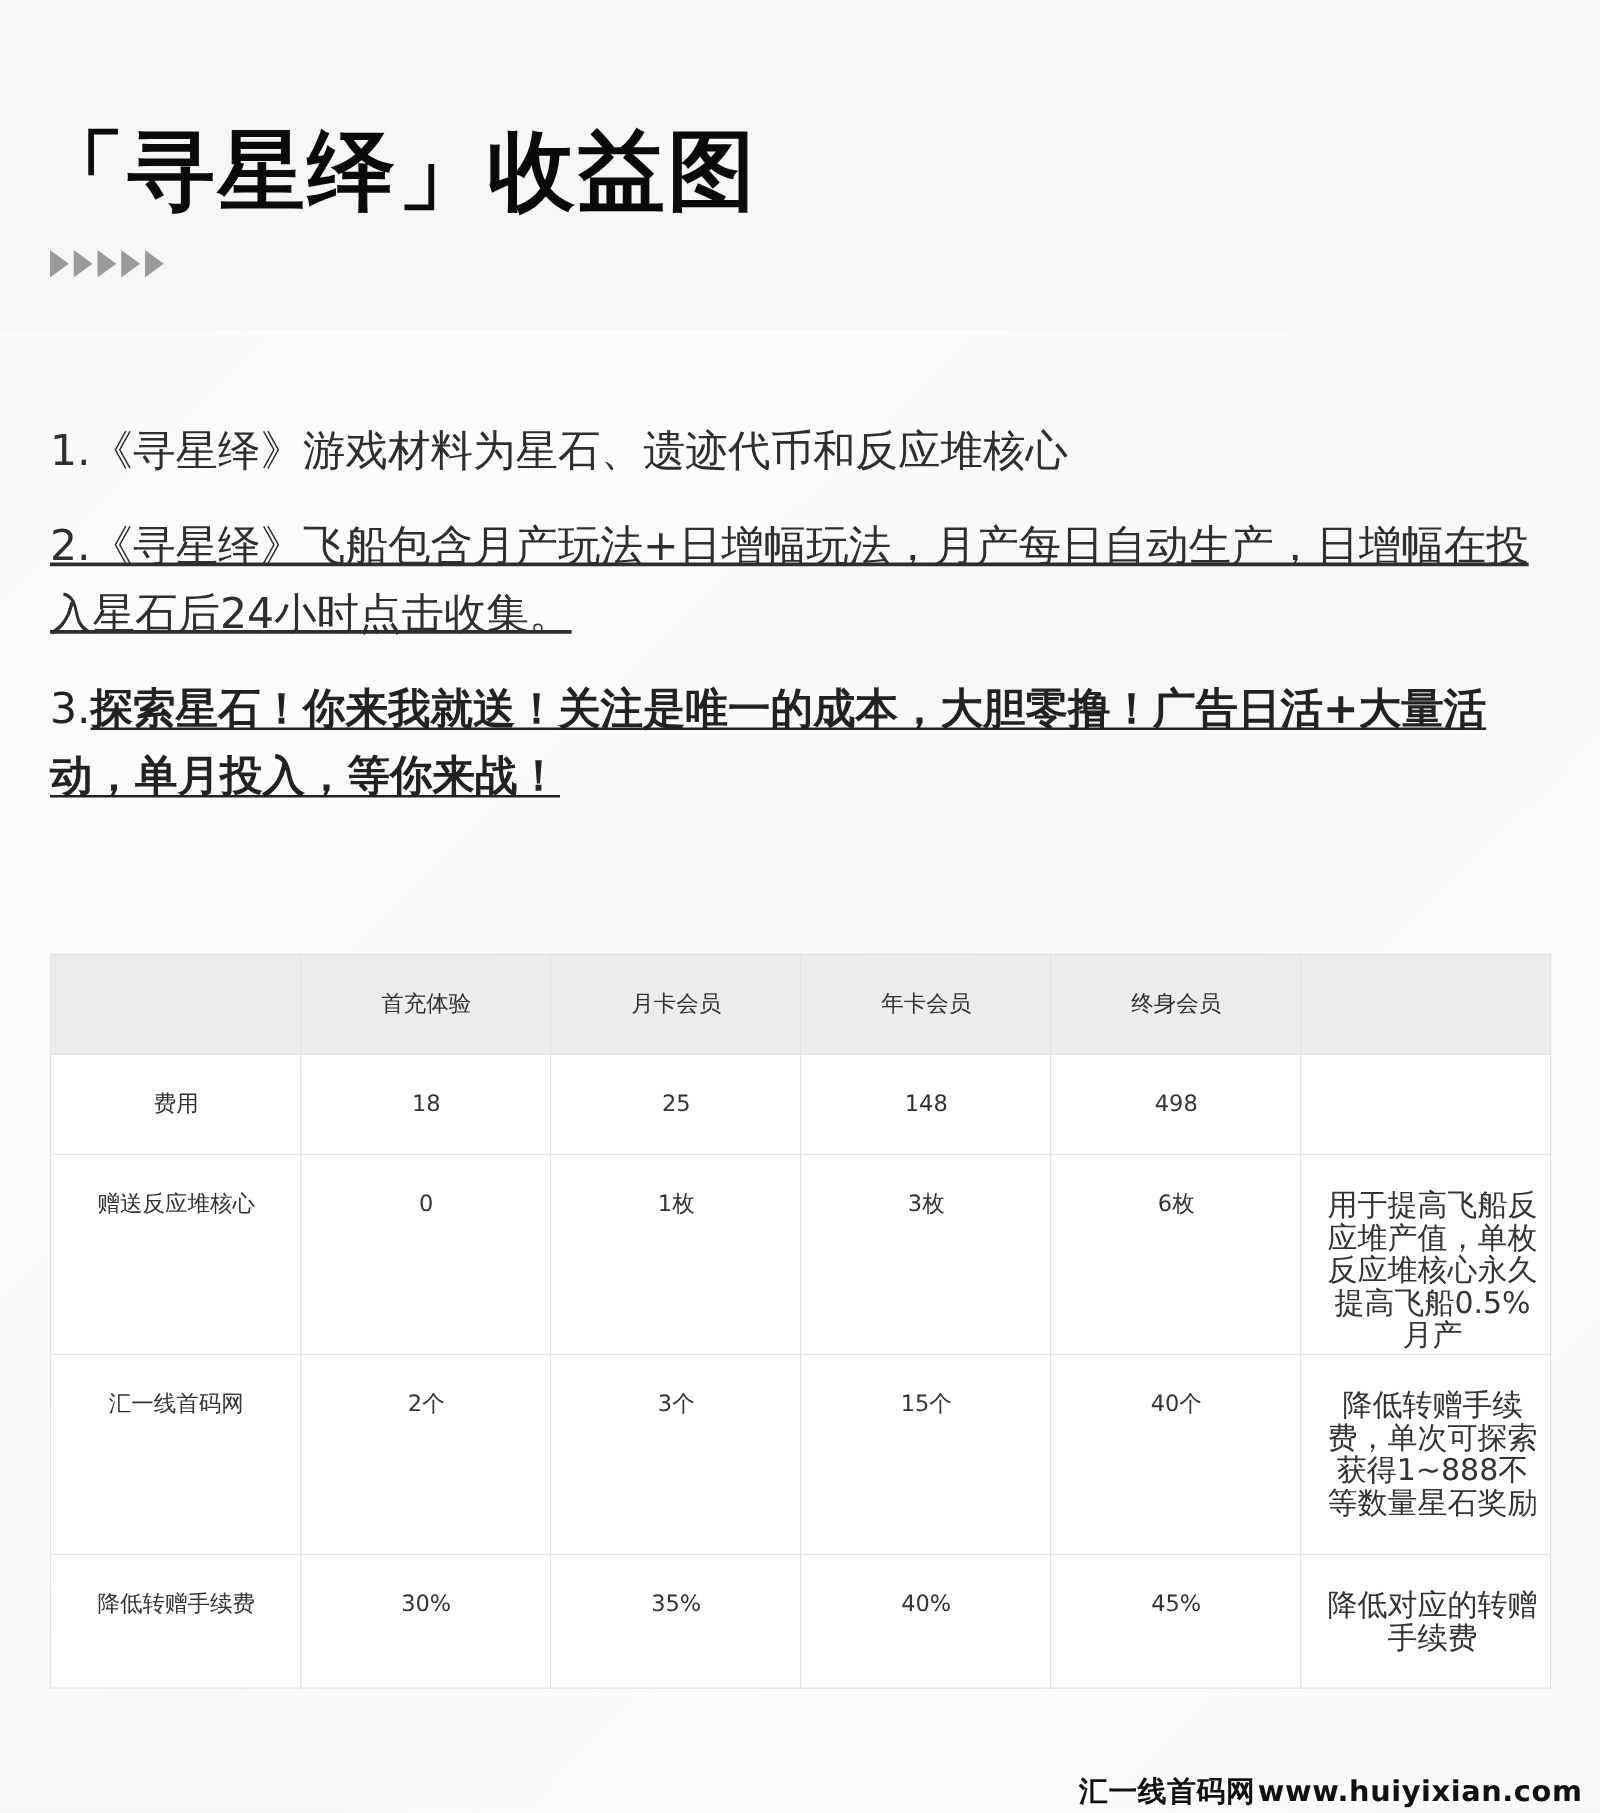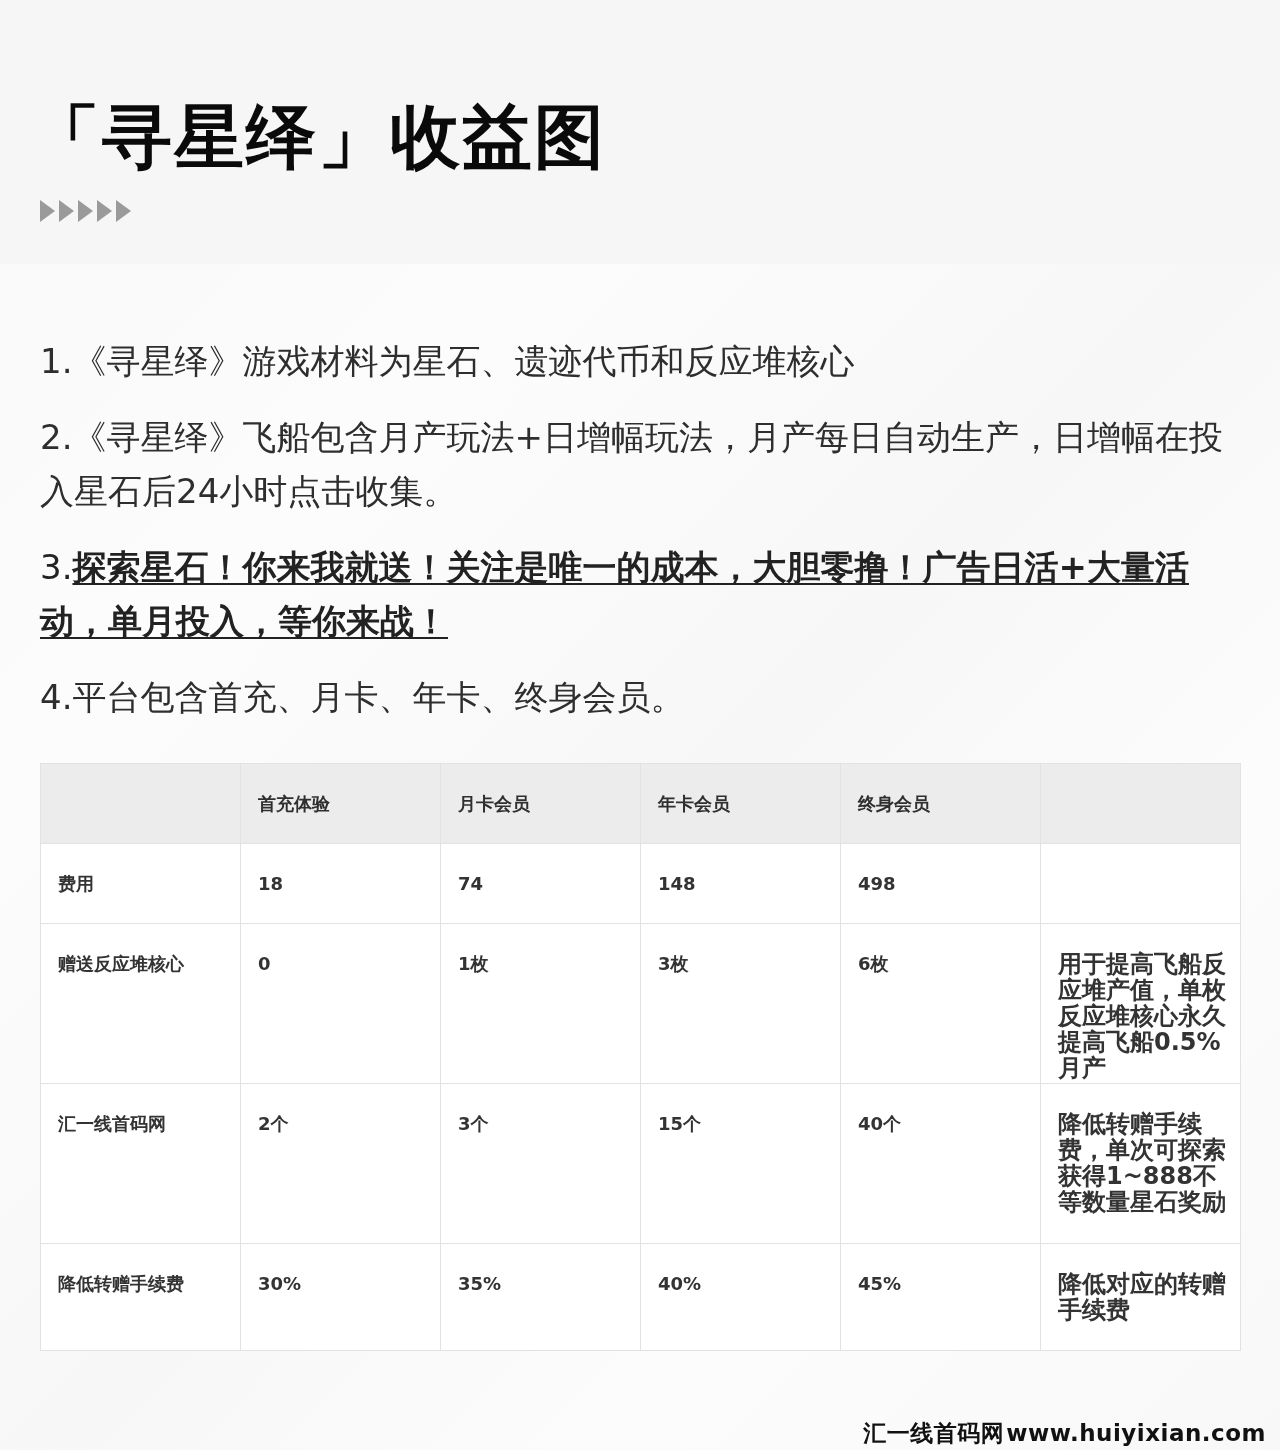--- a/index.html
+++ b/index.html
@@ -50,45 +50,45 @@
     }
     .para {
       position: absolute;
       left: 40px;
       width: 1210px;
       font-size: 34px;
       line-height: 54px;
       color: #2e2e2e;
     }
     .p1 { top: 334px; }
-    .p2 { top: 410px; }
+    .p2 { top: 410px; text-decoration: underline; }
     .p3 { top: 540px; font-weight: bold; color: #222; }
     .p3 .u { text-decoration: underline; text-decoration-thickness: 2px; text-underline-offset: 4px; }
     .p3 .num { font-weight: normal; }
     .p4 { top: 670px; }
 
     .table-wrap {
       position: absolute;
       left: 40px; top: 763px;
       width: 1200px;
     }
     table {
       border-collapse: collapse;
       width: 1200px;
       table-layout: fixed;
       font-size: 18px;
       color: #333;
     }
     th, td {
       border: 1px solid #e2e2e2;
-      text-align: left;
+      text-align: center;
       vertical-align: top;
       padding: 27px 16px 0 17px;
       line-height: 26px;
-      font-weight: bold;
+      font-weight: normal;
     }
     thead th {
       background: #ececec;
       height: 80px;
       padding-top: 27px;
       color: #2f2f2f;
     }
     tbody td { background: #ffffff; }
     tr.r-fee td { height: 80px; }
     tr.r-core td { height: 160px; }
@@ -120,21 +120,20 @@
     <span class="arrow"></span>
     <span class="arrow"></span>
     <span class="arrow"></span>
     <span class="arrow"></span>
     <span class="arrow"></span>
   </div>
 
   <p class="para p1">1.《寻星绎》游戏材料为星石、遗迹代币和反应堆核心</p>
   <p class="para p2">2.《寻星绎》飞船包含月产玩法+日增幅玩法，月产每日自动生产，日增幅在投入星石后24小时点击收集。</p>
   <p class="para p3"><span class="num">3.</span><span class="u">探索星石！你来我就送！关注是唯一的成本，大胆零撸！广告日活+大量活动，单月投入，等你来战！</span></p>
-  <p class="para p4">4.平台包含首充、月卡、年卡、终身会员。</p>
 
   <div class="table-wrap">
     <table>
       <colgroup>
         <col style="width:200px">
           <col style="width:200px">
           <col style="width:200px">
         <col style="width:200px">
           <col style="width:200px">
           <col style="width:200px">
@@ -146,21 +145,21 @@
           <th>月卡会员</th>
           <th>年卡会员</th>
           <th>终身会员</th>
           <th></th>
         </tr>
       </thead>
       <tbody>
         <tr class="r-fee">
           <td>费用</td>
           <td>18</td>
-          <td>74</td>
+          <td>25</td>
           <td>148</td>
           <td>498</td>
           <td class="note"></td>
         </tr>
         <tr class="r-core">
           <td>赠送反应堆核心</td>
           <td>0</td>
           <td>1枚</td>
           <td>3枚</td>
           <td>6枚</td>

